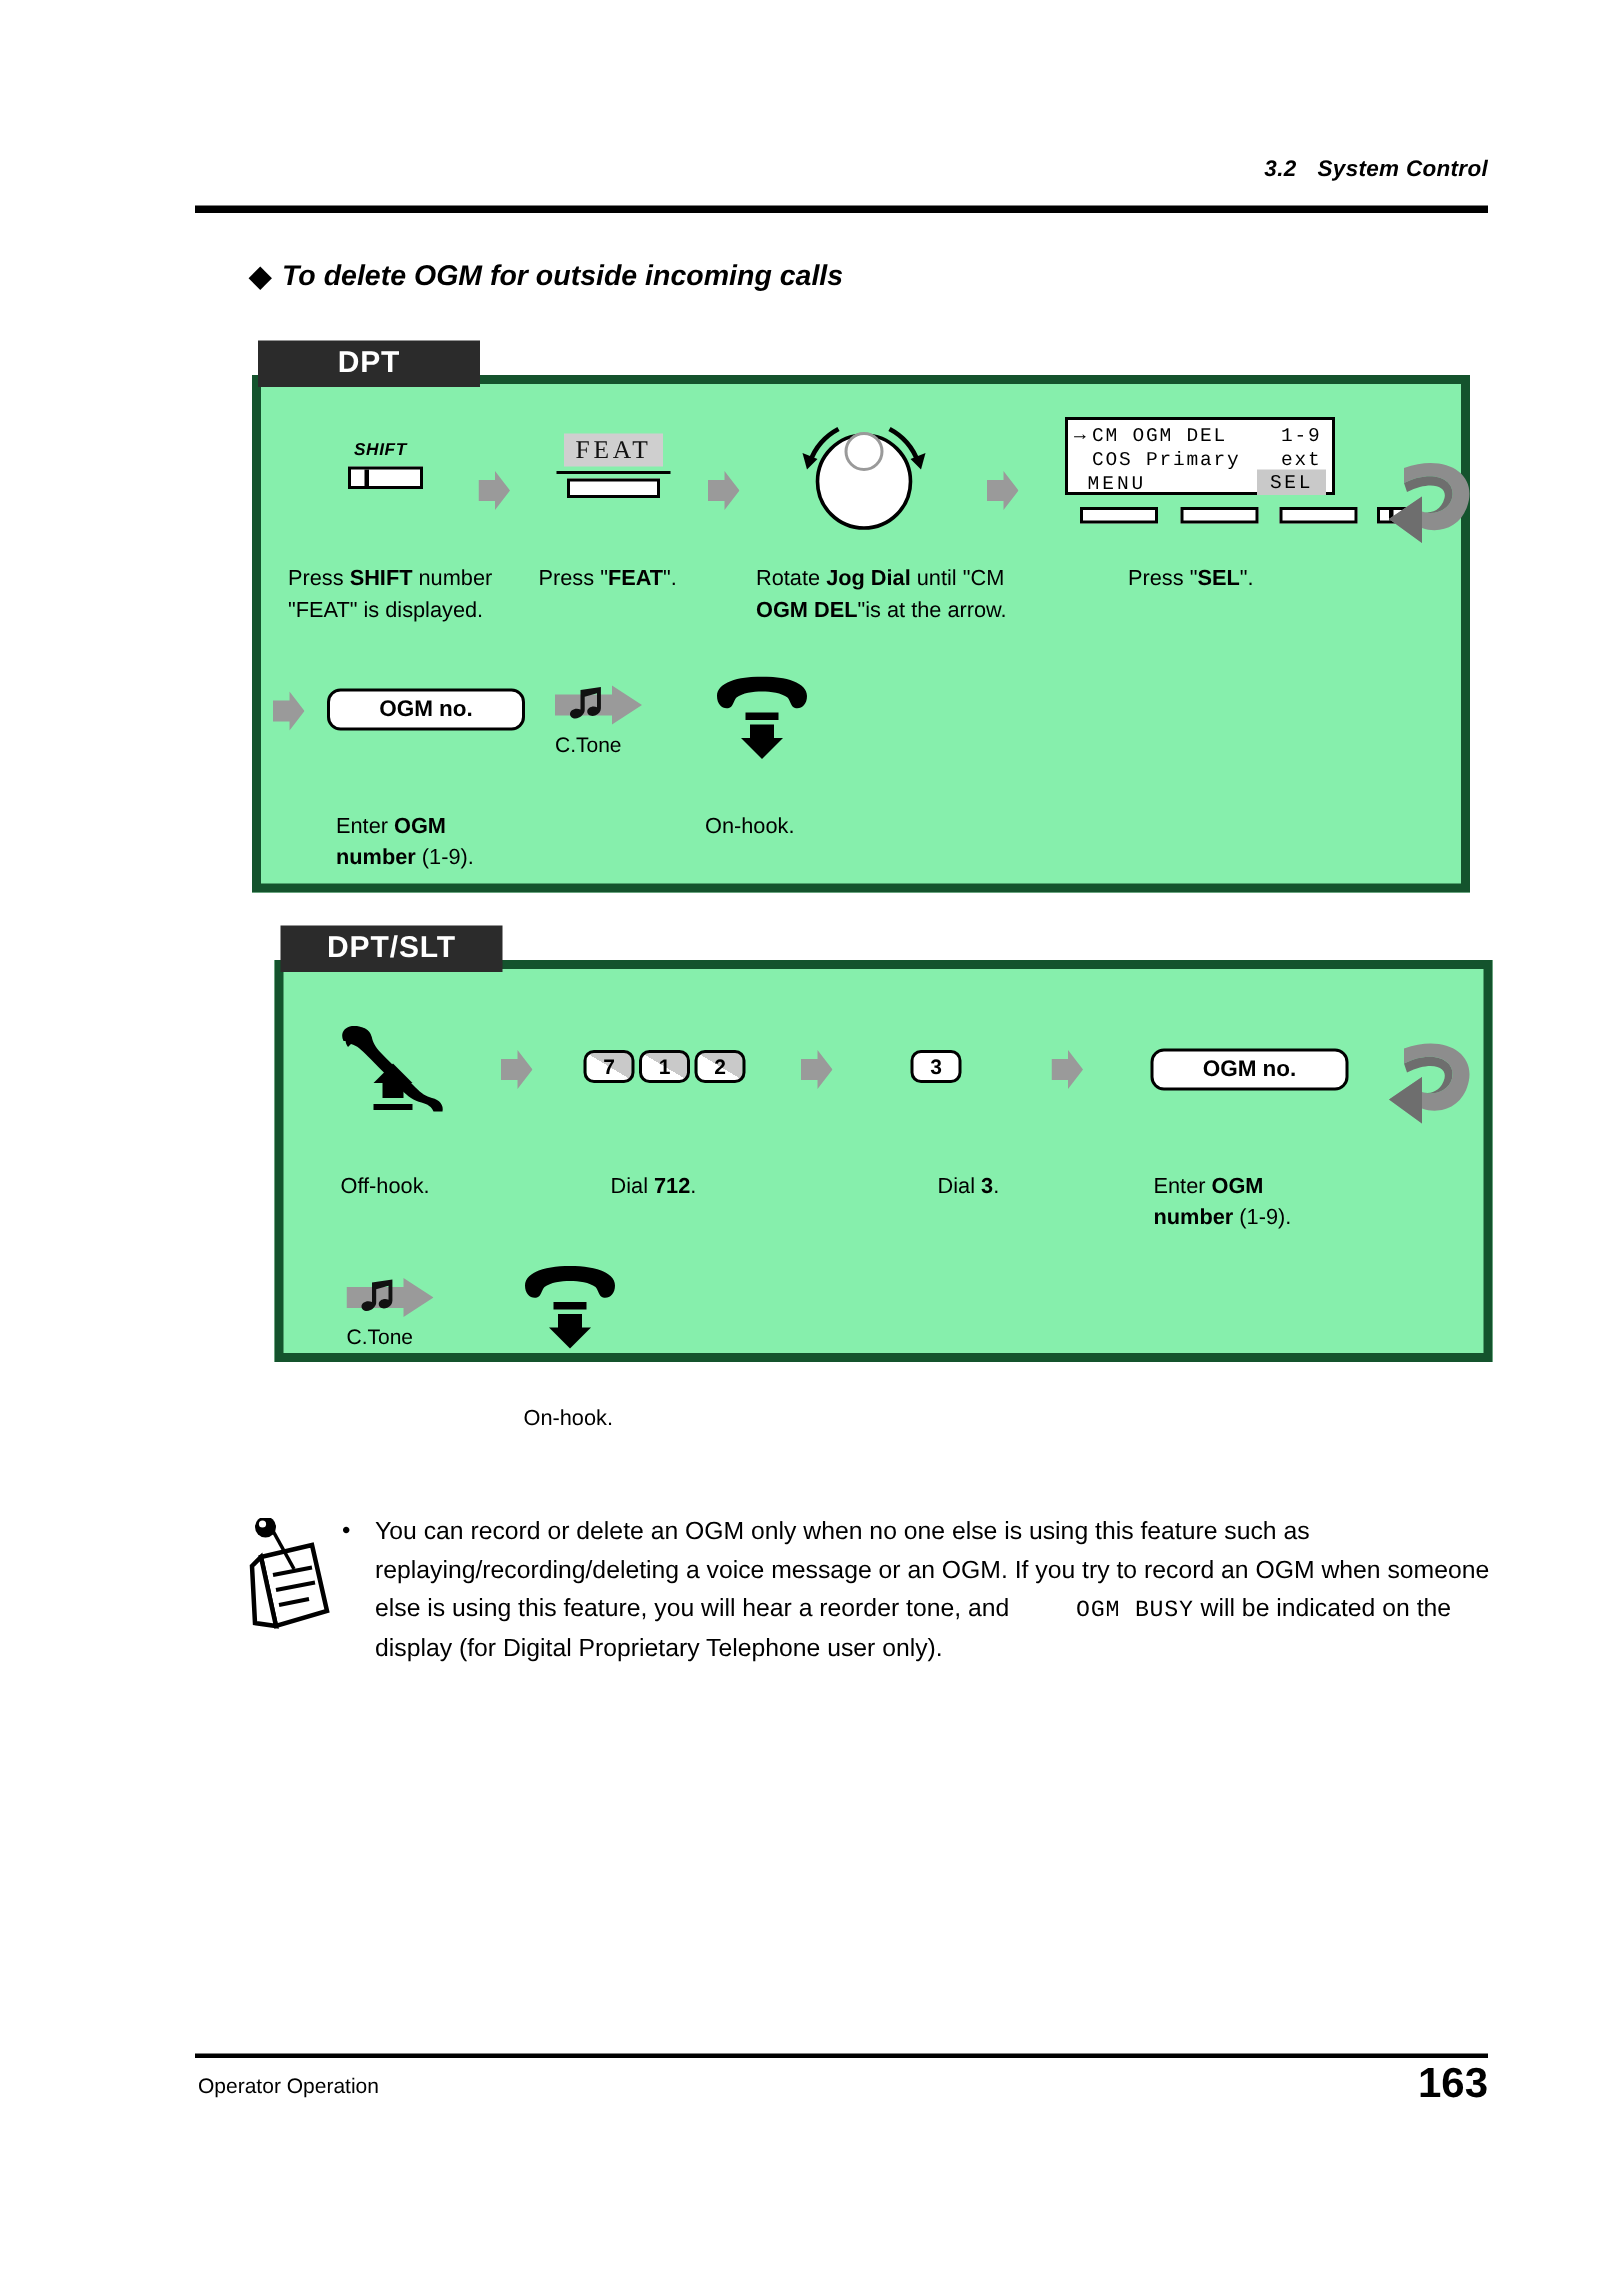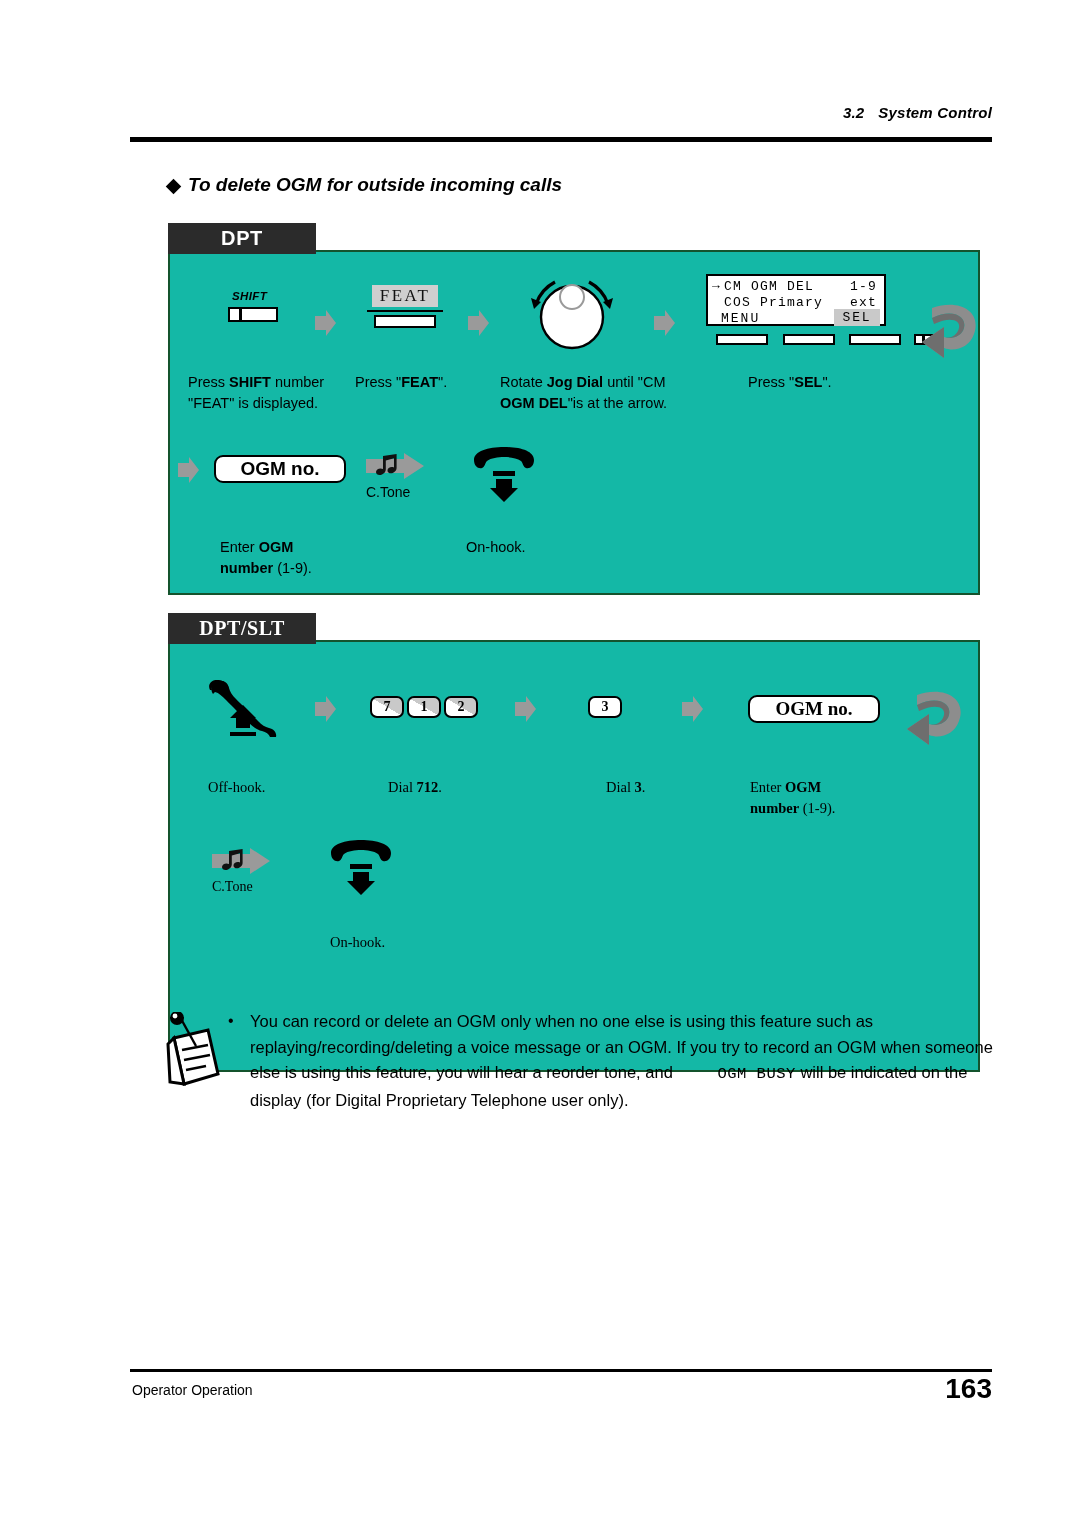--- a/index.html
+++ b/index.html
@@ -53,26 +53,26 @@
     background: #000;
     transform: rotate(45deg);
     margin-right: 9px;
     position: relative;
     top: 1px;
   }
 
   
   .panel {
     position: absolute;
-    border: 2px solid #14532d;
-    background: #14b8a6;
+    border: 6px solid #14532d;
+    background: #86efac;
     box-sizing: border-box;
   }
   #panel-dpt   { left: 168px; top: 250px;  width: 812px; height: 345px; }
-  #panel-dptslt{ left: 168px; top: 640px;  width: 812px; height: 432px; font-family: Liberation Serif, serif; }
+  #panel-dptslt{ left: 183px; top: 640px;  width: 812px; height: 268px; }
 
   .panel-tab {
     position: absolute;
     top: -29px;
     left: -2px;
     background: #2b2b2b;
     color: #fff;
     font-size: 20px;
     font-weight: bold;
     padding: 6px 0 7px 0;
@@ -189,21 +189,21 @@
     background: #000;
   }
 
   
   .pill {
     position: absolute;
     border: 2.5px solid #000;
     border-radius: 9px;
     background: #fff;
     box-sizing: border-box;
-    font-size: 19px;
+    font-size: 15px;
     font-weight: bold;
     text-align: center;
   }
 
   
   .dialkey {
     position: absolute;
     width: 34px;
     height: 22px;
     border: 2.5px solid #000;

